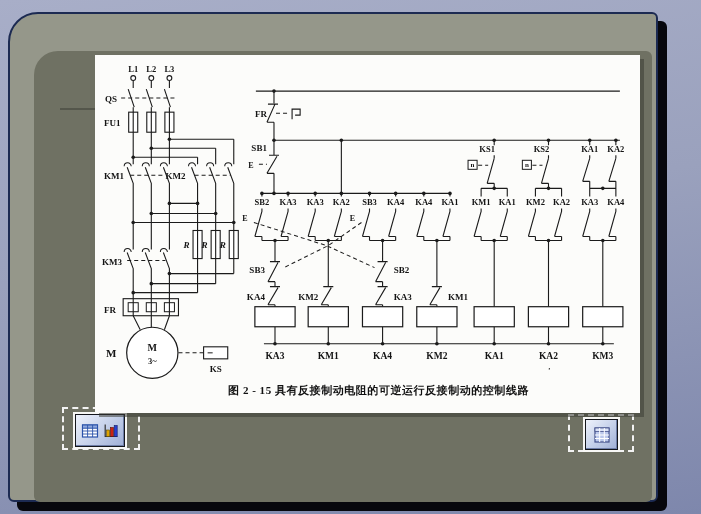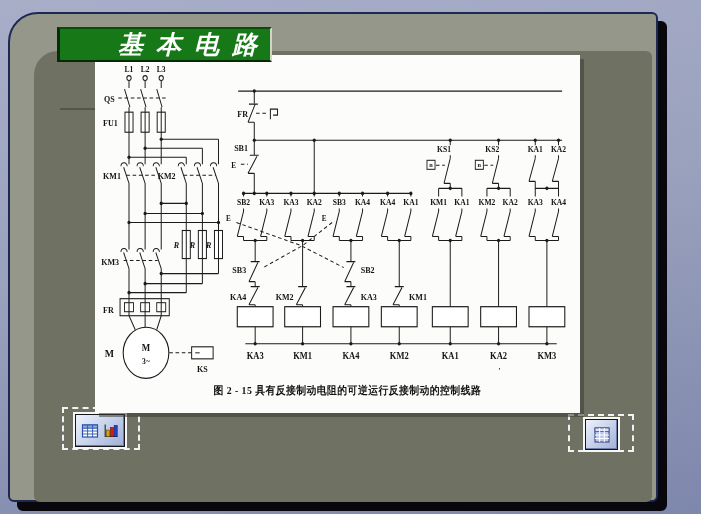--- a/index.html
+++ b/index.html
@@ -13,21 +13,21 @@
   .slide-inner{position:absolute;left:24px;top:37px;width:618px;height:451px;
          background:#6f7163;border-radius:24px 6px 6px 6px;z-index:1;}
   .divider{position:absolute;left:60px;top:108px;width:36px;height:2px;background:#54564b;z-index:2;}
   .banner{position:absolute;left:57px;top:27px;width:215px;height:35px;
          background:#167816;border-left:3px solid #062e06;border-top:2px solid #0b4a0b;
          border-right:2px solid #cfd6c4;border-bottom:2px solid #052805;
          box-sizing:border-box;z-index:5;display:flex;align-items:center;}
   .banner-text{color:#ffffff;font-family:"Liberation Serif","DejaVu Serif",serif;
          font-weight:bold;font-style:italic;font-size:25px;letter-spacing:13px;
          padding-left:58px;white-space:nowrap;line-height:31px;}
-  .panel{position:absolute;left:95px;top:55px;width:485px;height:358px;background:#fcfcfa;
+  .panel{position:absolute;left:95px;top:55px;width:545px;height:358px;background:#fcfcfa;
          box-shadow:4px 4px 0 rgba(58,60,52,.55);z-index:4;}
   .panel svg{display:block;width:100%;height:100%;}
   .ph{position:absolute;border:2px dashed #f2f2f2;box-sizing:border-box;z-index:2;}
   .ph-left{left:62px;top:407px;width:78px;height:43px;}
   .ph-right{left:568px;top:414px;width:66px;height:38px;}
   .olebtn{position:absolute;z-index:3;display:flex;align-items:center;justify-content:center;gap:3px;
          background:linear-gradient(135deg,#eef2fb 0%,#c3cfe9 55%,#9fafd6 100%);
          border:1px solid #14161c;box-shadow:0 0 0 2px #f7f7f5, inset -1px -1px 0 #6e7ea8;}
   .btn-left{left:75px;top:414px;width:48px;height:31px;}
   .btn-right{left:585px;top:419px;width:31px;height:29px;}
@@ -38,23 +38,20 @@
 </style>
 </head>
 <body>
 
 <div class="page">
   <div class="slide">
     <div class="slide-inner"></div>
   </div>
   <div class="divider"></div>
 
-  <div class="banner">
-    <span class="banner-text">基本电路</span>
-  </div>
 
   <div class="ph ph-left"></div>
   <div class="olebtn btn-left">
     <svg width="18" height="18" viewBox="0 0 18 18">
       <rect x="1.5" y="3" width="15" height="12" fill="#ffffff" stroke="#2a52aa" stroke-width="1.2"></rect>
       <rect x="1.5" y="3" width="15" height="3.2" fill="#8fa8dd" stroke="#2a52aa" stroke-width="1"></rect>
       <path d="M6.6,3 V15 M11.6,3 V15 M1.5,9 H16.5 M1.5,12 H16.5" stroke="#2a52aa" stroke-width="0.9" fill="none"></path>
     </svg>
     <svg width="18" height="18" viewBox="0 0 18 18">
       <path d="M3.2,2.5 V14.5 H15.5" stroke="#333333" stroke-width="1.2" fill="none"></path>

